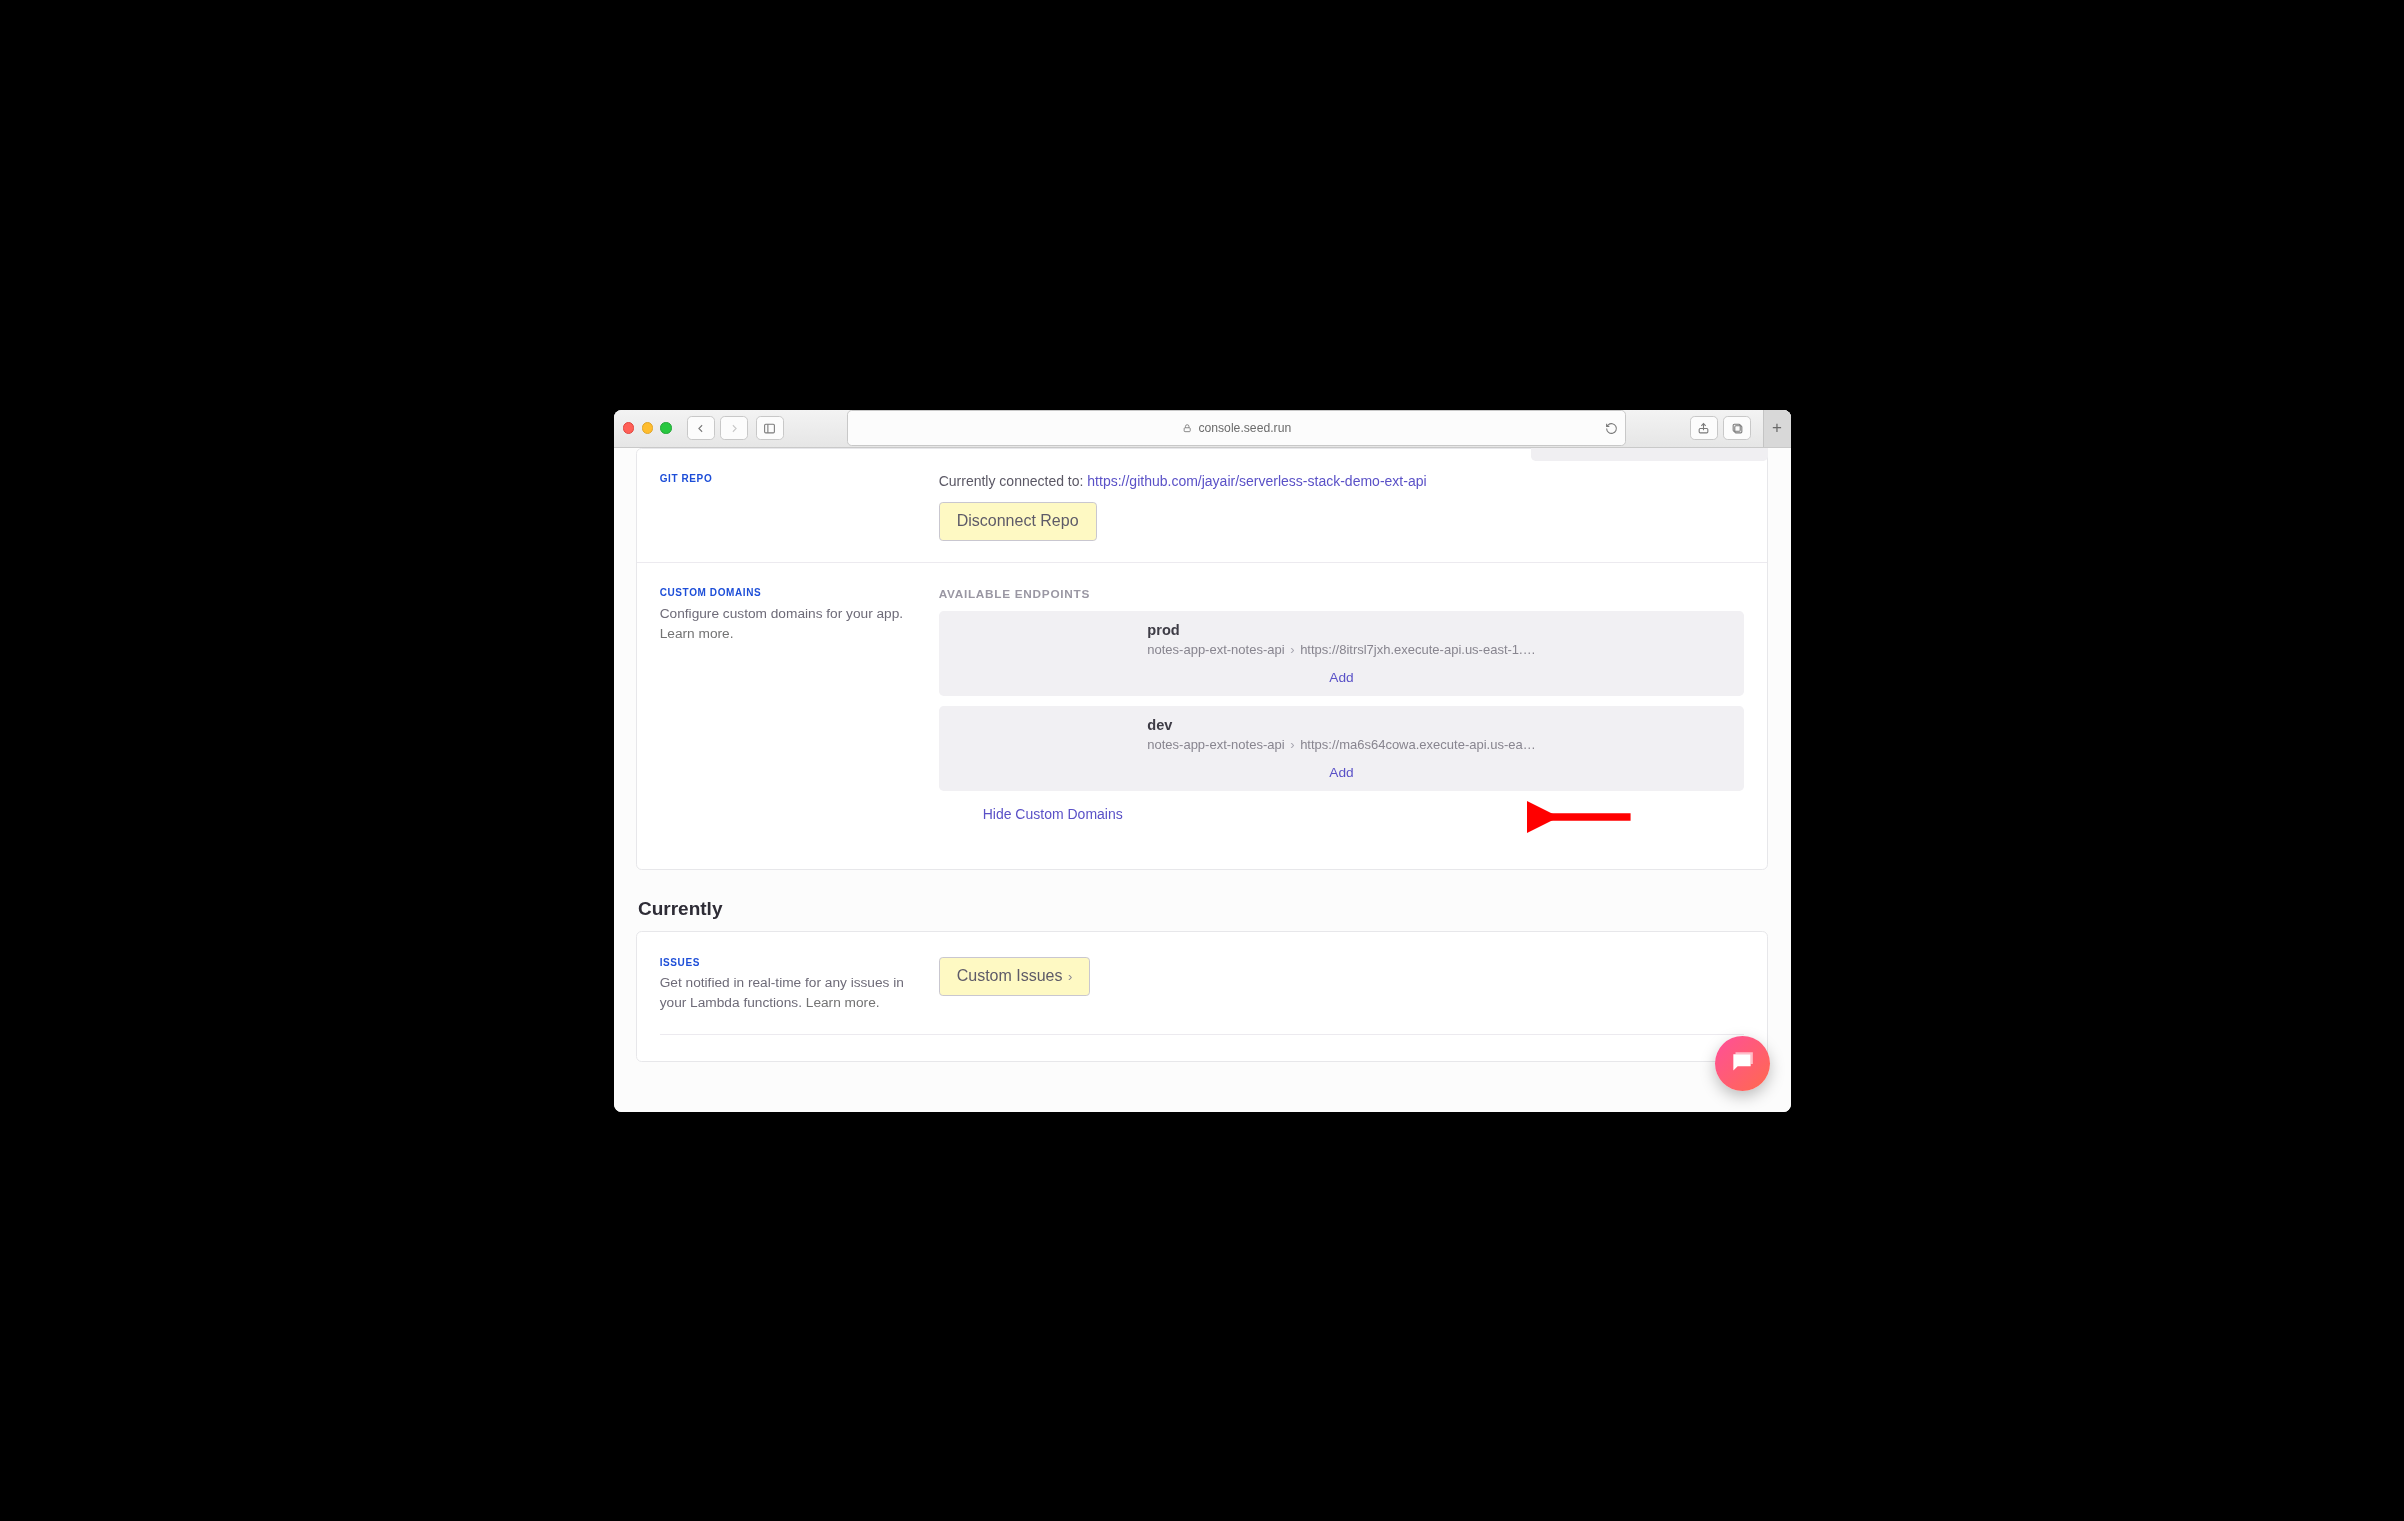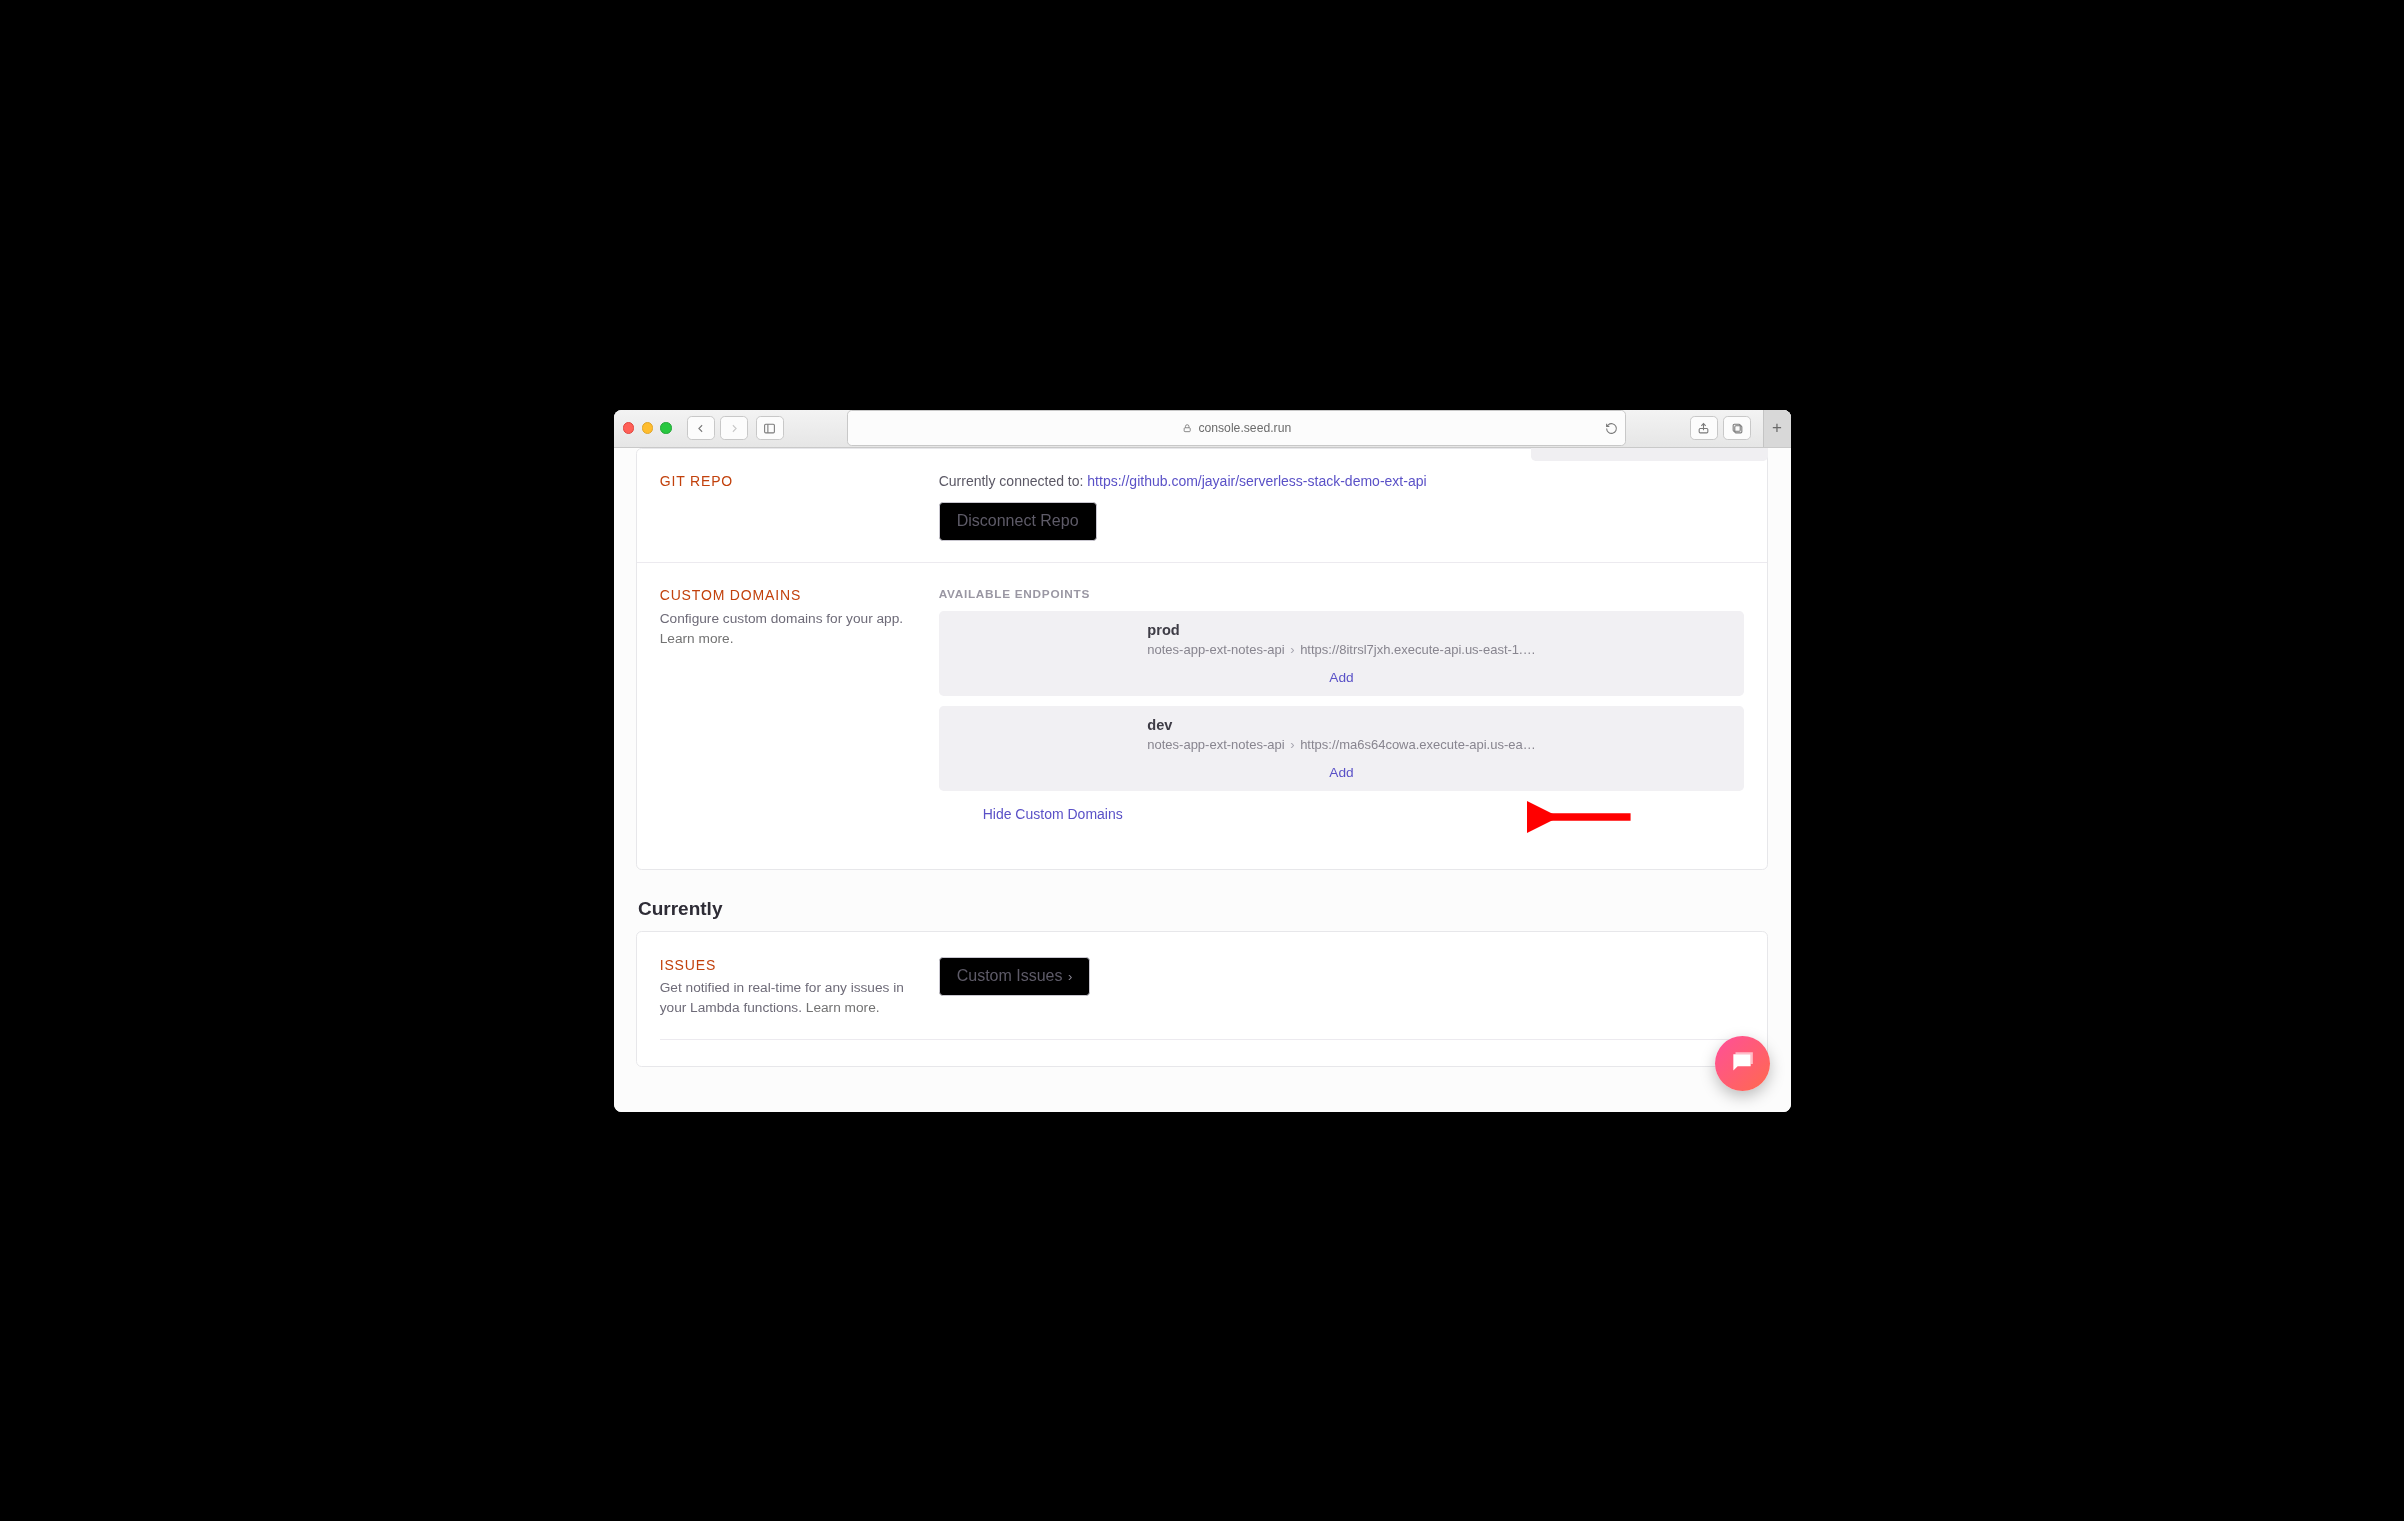--- a/index.html
+++ b/index.html
@@ -93,31 +93,31 @@
     margin-bottom: 28px;
   }
   .section {
     display:flex;
     padding: 5.6px 22.6px 21px 22.6px;
   }
   .section + .section { border-top:0.9px solid #eceaef; padding-top:24.5px;}
   .sec-left { width: 279px; flex-shrink:0; padding-right:19px;}
   .sec-right { flex:1; min-width:0;}
   .sec-title {
-    font-size:14px; letter-spacing:0.06em;
-    color:#c2410c; font-weight:400; margin-bottom:5.6px;
+    font-size:10px; letter-spacing:0.06em;
+    color:#1d4ed8; font-weight:700; margin-bottom:5.6px;
   }
   .sec-desc { color:#6e6b78; font-size:13.7px; line-height:1.45;}
   .sec-desc a, .linkish { color:#737373; text-decoration:none; }
 
   .connected { color:#5b5865; font-size:14px; margin-bottom:13px;}
   .connected a { color:#5a51c7; text-decoration:none;}
   .btn-outline {
     display:inline-flex; align-items:center; gap:5.6px;
-    border:0.9px solid #c9c7d0; background:#000000;
+    border:0.9px solid #c9c7d0; background:#fef9c3;
     color:#5e5b68; font-size:16px; font-weight:500;
     padding:9.4px 17px; border-radius:3.8px;
     cursor:pointer;
   }
   .btn-outline .chev { font-size:13px; color:#8a8794;}
 
   .subhead {
     font-size:11.8px; letter-spacing:0.06em;
     color:#9a97a3; font-weight:600; margin-bottom:9.4px;
   }

